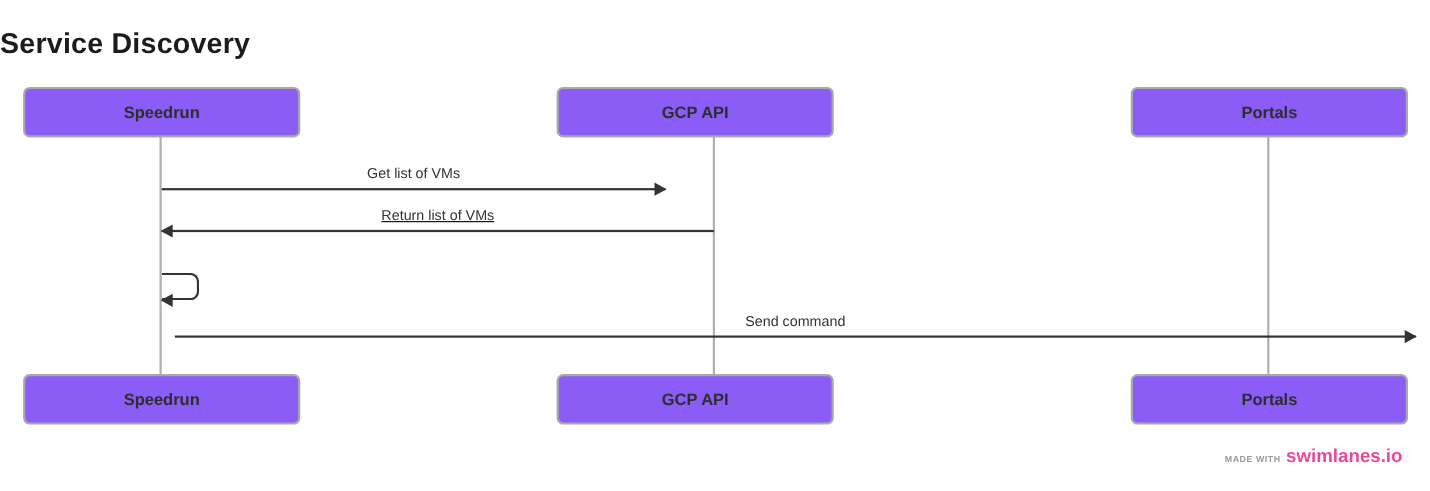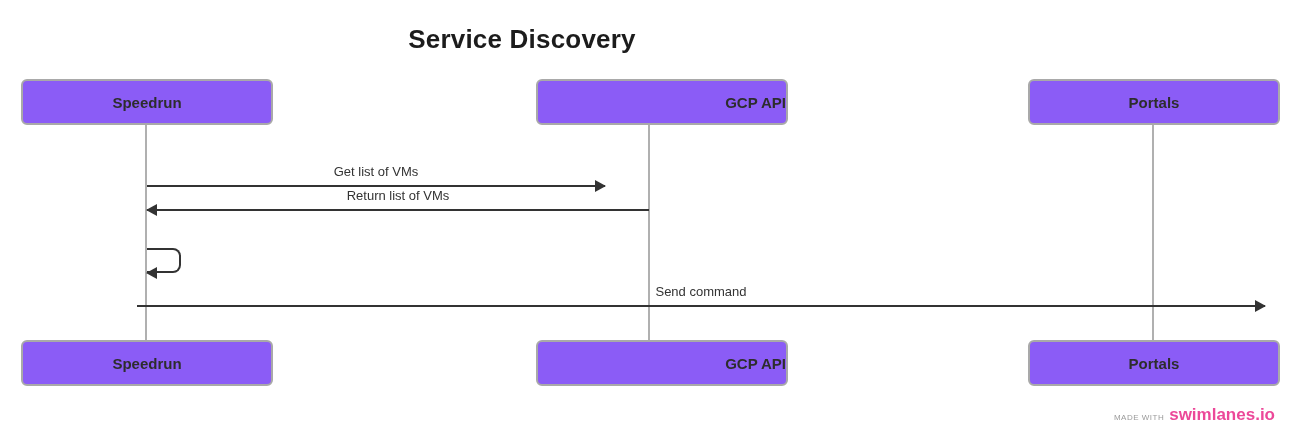--- a/index.html
+++ b/index.html
@@ -7,21 +7,21 @@
   .canvas {
     position: relative;
     width: 1300px;
     height: 446px;
     background: #ffffff;
     overflow: hidden;
   }
   .title {
     position: absolute;
     left: 0; top: 24px; width: 1044px;
-    text-align: center;
+    text-align: left;
     font-size: 26px;
     font-weight: 700;
     color: #1c1c1c;
     letter-spacing: 0.2px;
   }
   .lifeline {
     position: absolute;
     width: 2px;
     top: 122px;
     height: 219px;
@@ -42,21 +42,21 @@
     align-items: center;
     justify-content: center;
     font-size: 15px;
     font-weight: 700;
     color: #2d2d2d;
     z-index: 2;
   }
   .row-top { top: 79px; }
   .row-bottom { top: 340px; }
   .col-a { left: 21px; }
-  .col-b { left: 536px; justify-content: flex-end; }
+  .col-b { left: 506px; }
   .col-c { left: 1028px; }
   .msg { position: absolute; z-index: 3; }
   .msg .lbl {
     text-align: center;
     font-size: 13px;
     color: #333333;
     line-height: 18px;
     height: 18px;
     margin-bottom: 4px;
     white-space: nowrap;
@@ -75,23 +75,23 @@
     border-left: 11px solid #333333;
   }
   .head-left {
     position: absolute;
     left: -1px; top: -5px;
     width: 0; height: 0;
     border-top: 6px solid transparent;
     border-bottom: 6px solid transparent;
     border-right: 11px solid #333333;
   }
-  .msg1 { left: 147px; top: 163px; width: 458px; }
-  .msg2 { left: 147px; top: 187px; width: 502px; }
-  .msg4 { left: 137px; top: 283px; width: 1128px; }
+  .msg1 { left: 147px; top: 149px; width: 458px; }
+  .msg2 { left: 147px; top: 187px; width: 502px; text-decoration: underline; }
+  .msg4 { left: 159px; top: 283px; width: 1128px; }
   .self-lbl {
     position: absolute;
     left: 46px; top: 227px; width: 200px;
     text-align: center;
     font-size: 13px;
     color: #333333;
     line-height: 18px;
     white-space: nowrap;
     z-index: 3;
   }
@@ -115,21 +115,21 @@
   .footer {
     position: absolute;
     right: 25px; top: 405px;
     display: flex;
     align-items: baseline;
     gap: 5px;
     z-index: 2;
   }
   .made-with {
     font-size: 8px;
-    font-weight: 400;
+    font-weight: 700;
     letter-spacing: 0.5px;
     color: #9a9a9a;
     text-transform: uppercase;
     text-align: right;
   }
   .brand {
     font-size: 17px;
     font-weight: 600;
     color: #ec4899;
     text-decoration: none;

